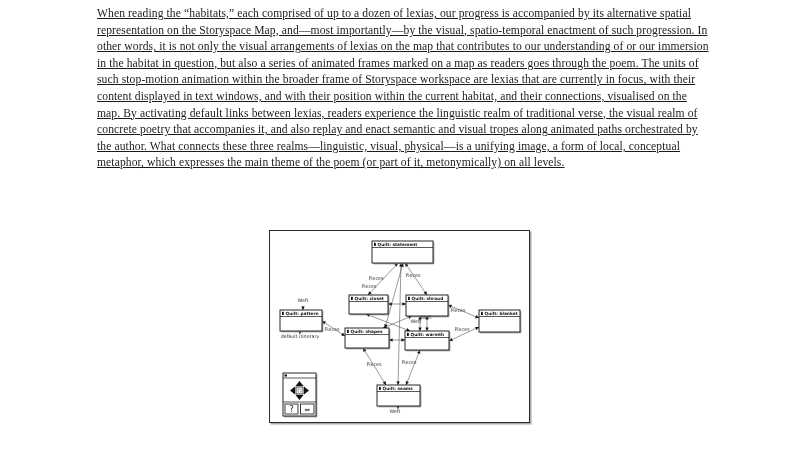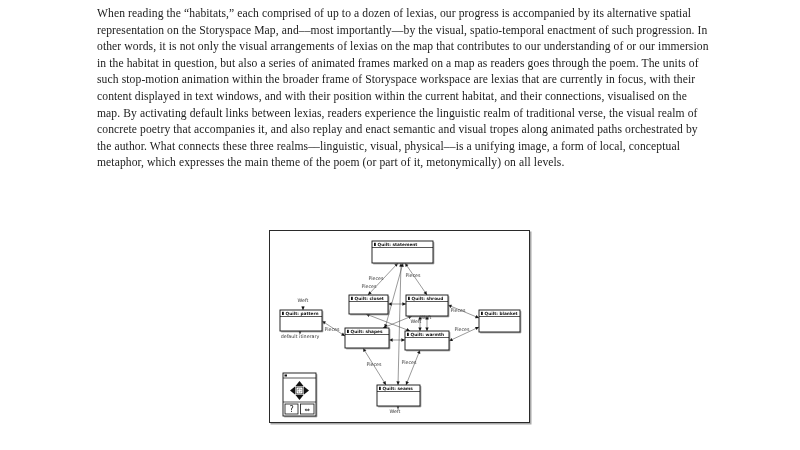--- a/index.html
+++ b/index.html
@@ -4,21 +4,21 @@
 <style>
   html,body{margin:0;padding:0;}
   body{
     width:800px;height:450px;position:relative;overflow:hidden;
     background:#ffffff;
     font-family:"Liberation Serif", serif;
   }
   .paragraph{
     position:absolute;left:97px;top:6px;width:614px;
     font-size:11.6px;line-height:16.6px;color:#1b1b1b;
-    text-align:left;letter-spacing:.1px;
+    text-align:left;letter-spacing:.1px;text-decoration:underline;
   }
   .figure-frame{
     position:absolute;left:269px;top:230px;width:259px;height:191px;
     background:#ffffff;border:1.5px solid #2a2a2a;
     box-shadow:1.5px 1.5px 0 #a8a8a8;
   }
   .figure-frame svg{display:block;}
   .figure-caption{
     position:absolute;left:267px;top:428px;
     font-family:"DejaVu Sans", sans-serif;

